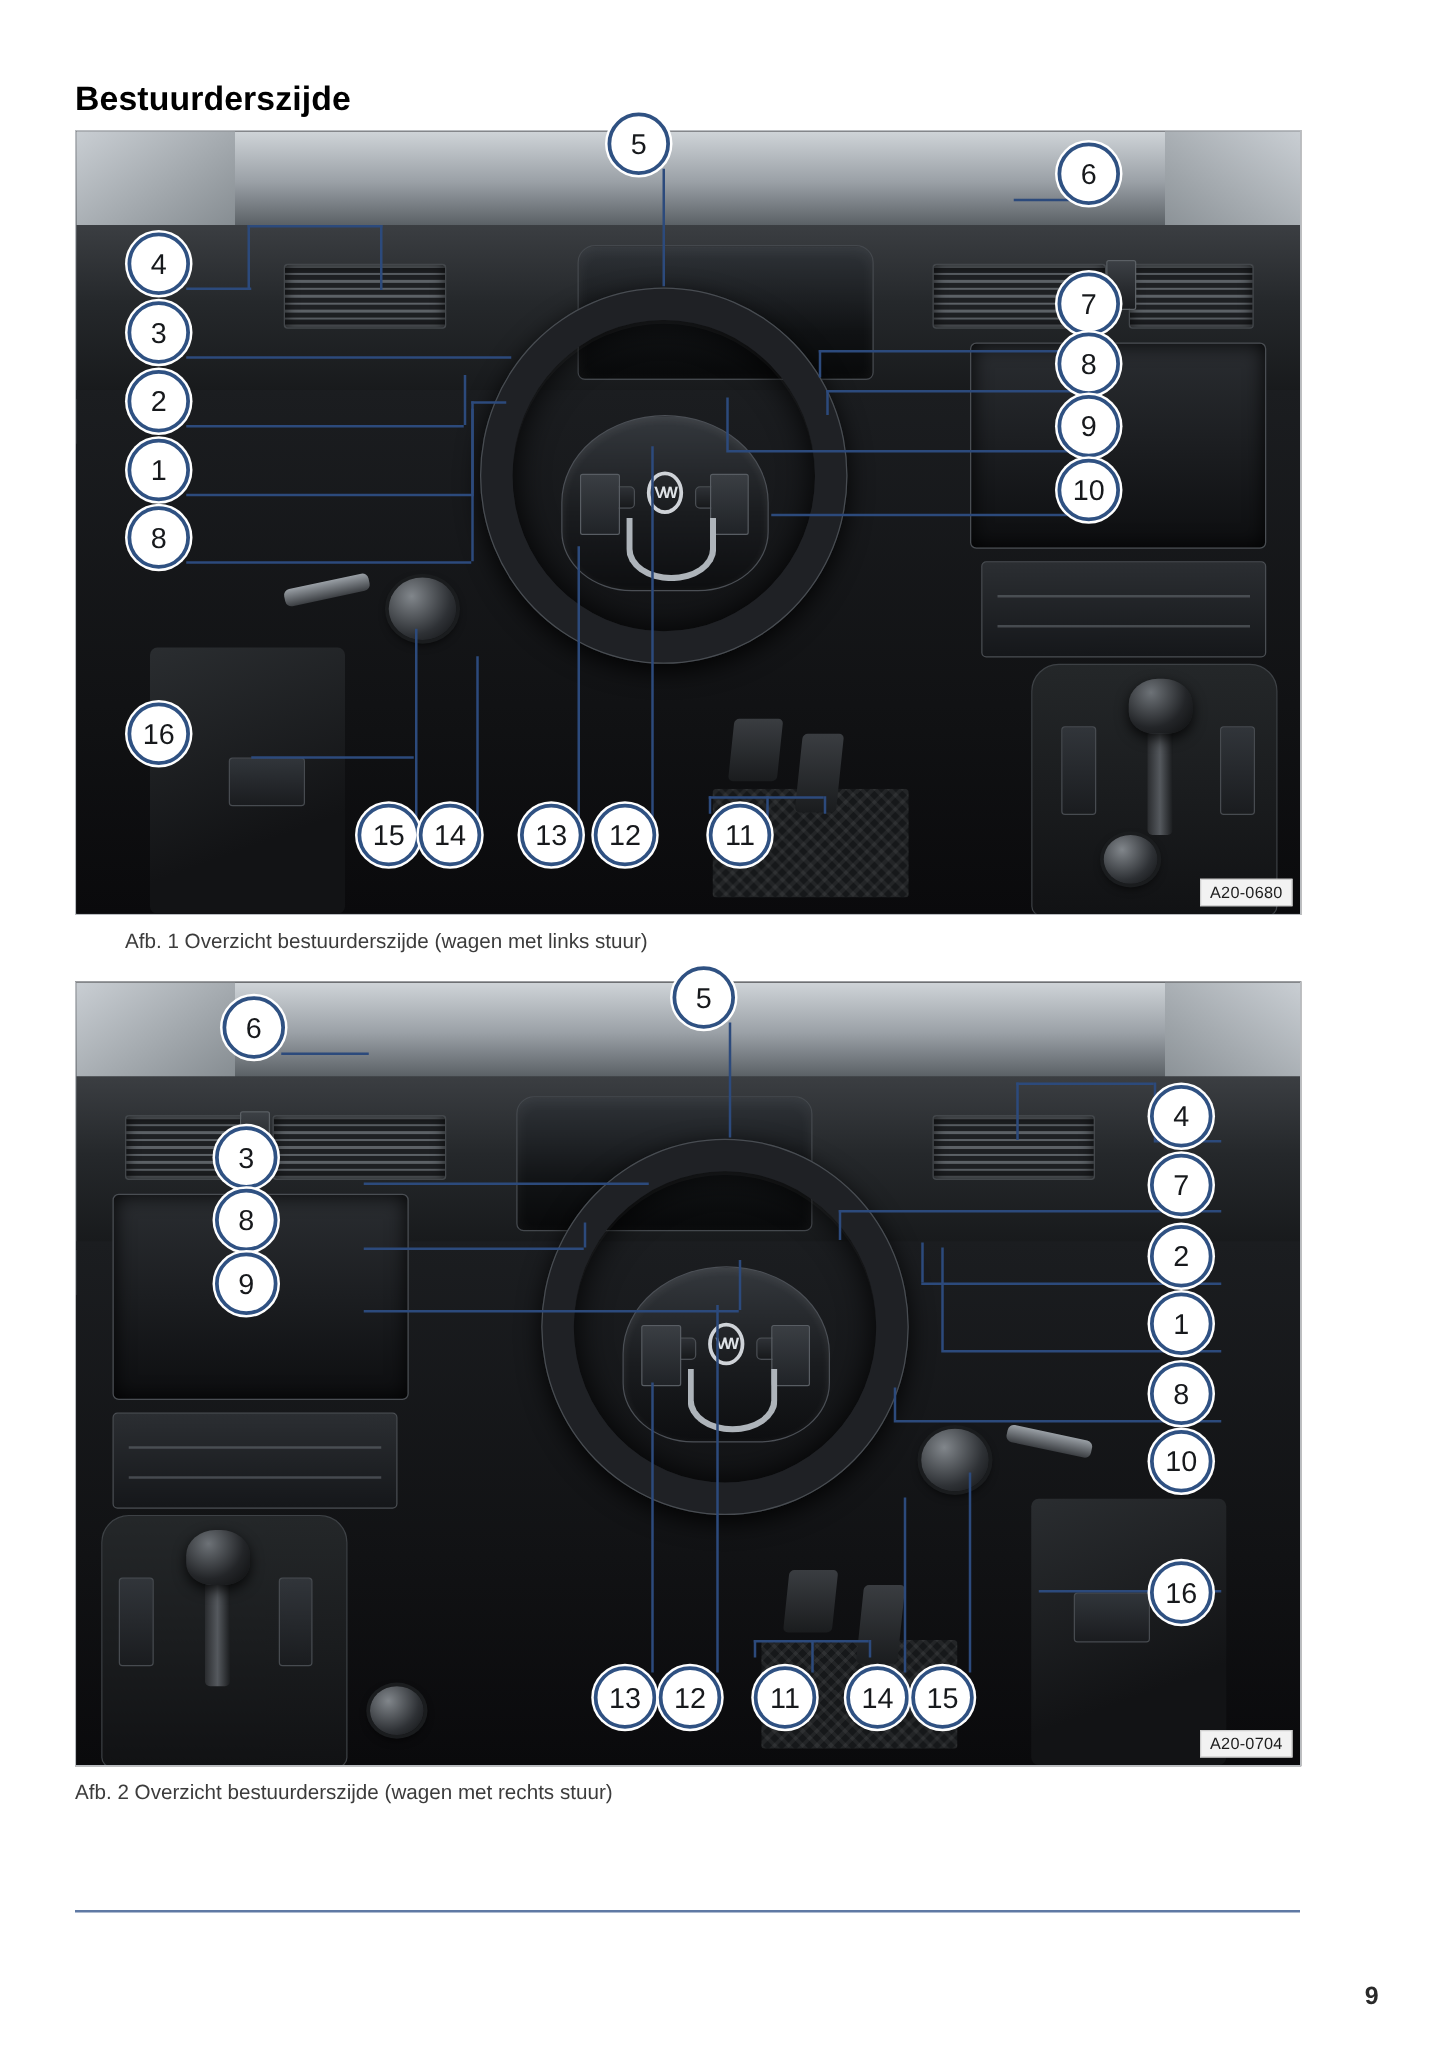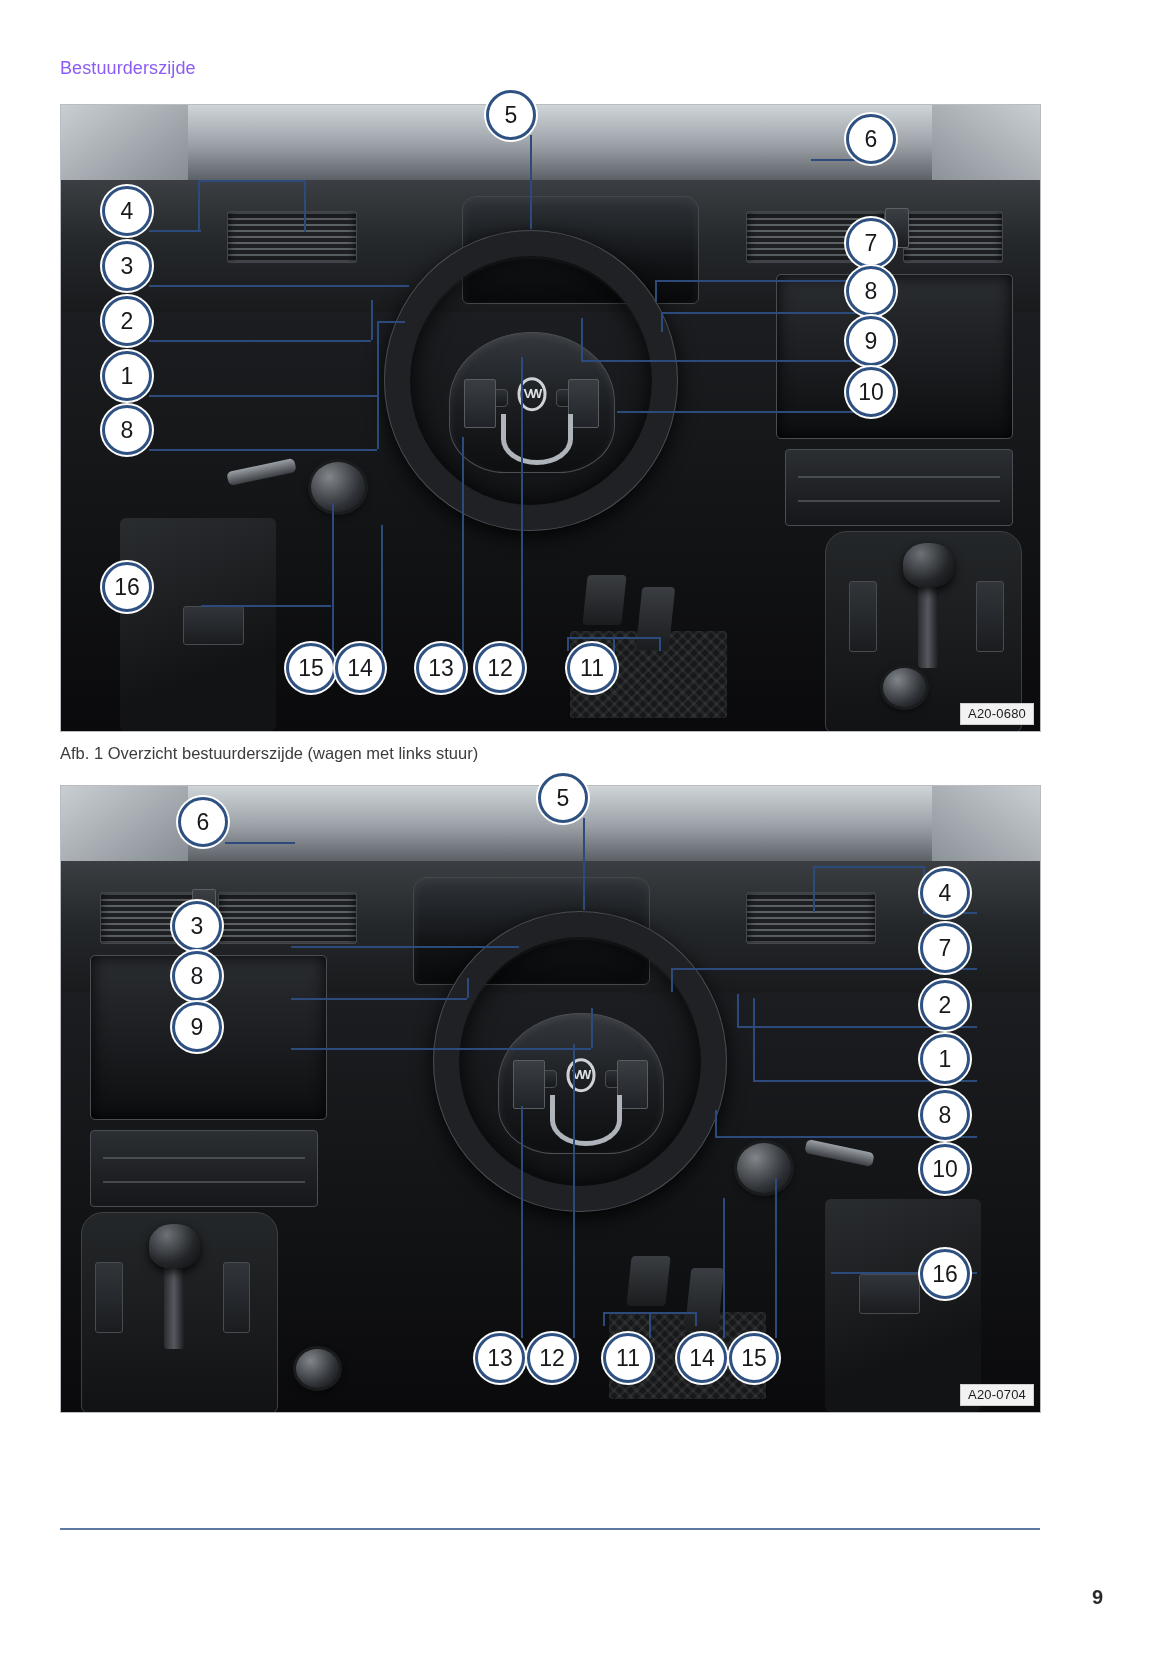--- a/index.html
+++ b/index.html
@@ -7,21 +7,21 @@
     width:1165px;height:1653px;
     background:#ffffff;
     font-family:"Liberation Sans", sans-serif;
     color:#231f20;
     overflow:hidden;
   }
   .page{position:relative;width:1165px;height:1653px;}
 
   .page-title{
     position:absolute;left:60px;top:46px;
-    font-size:18px;font-weight:400;letter-spacing:.1px;color:#8b5cf6;
+    font-size:27px;font-weight:700;letter-spacing:.1px;color:#000000;
   }
 
   
   .figure{position:absolute;}
   .fig-frame{
     position:absolute;inset:0;
     border:1px solid #b9bcc0;
     background:#0a0a0b;
     overflow:hidden;
   }
@@ -279,21 +279,21 @@
       <div class="lead lead-v" style="left:271px;top:398px;height:160px;"></div>
       <div class="lead lead-v" style="left:320px;top:420px;height:138px;"></div>
       <div class="lead lead-v" style="left:401px;top:332px;height:226px;"></div>
       <div class="lead lead-v" style="left:460px;top:252px;height:306px;"></div>
       <div class="lead lead-v" style="left:552px;top:532px;height:26px;"></div>
       <div class="lead lead-h" style="left:506px;top:532px;width:92px;"></div>
       <div class="lead lead-v" style="left:506px;top:532px;height:14px;"></div>
       <div class="lead lead-v" style="left:598px;top:532px;height:14px;"></div>
     </div>
 
-    <div class="fig-caption" style="top:640px;">Afb. 1 Overzicht bestuurderszijde (wagen met links stuur)</div>
+    <div class="fig-caption" style="top:640px;margin-left:40px;">Afb. 1 Overzicht bestuurderszijde (wagen met links stuur)</div>
   </div>
 
   <div class="figure" id="figure-2" style="left:60px;top:785px;width:981px;height:628px;">
     <div class="fig-frame">
       <div class="scene">
         <div class="sk windshield"></div>
         <div class="sk pillar-l"></div>
         <div class="sk pillar-r"></div>
         <div class="sk dashtop"></div>
         <div class="sk dashlower"></div>
@@ -377,20 +377,21 @@
       <div class="lead lead-v" style="left:460px;top:320px;height:232px;"></div>
       <div class="lead lead-v" style="left:512px;top:258px;height:294px;"></div>
       <div class="lead lead-v" style="left:588px;top:526px;height:26px;"></div>
       <div class="lead lead-h" style="left:542px;top:526px;width:92px;"></div>
       <div class="lead lead-v" style="left:542px;top:526px;height:14px;"></div>
       <div class="lead lead-v" style="left:634px;top:526px;height:14px;"></div>
       <div class="lead lead-v" style="left:662px;top:412px;height:140px;"></div>
       <div class="lead lead-v" style="left:714px;top:392px;height:160px;"></div>
     </div>
 
+    <div class="fig-caption" style="top:640px;">Afb. 2 Overzicht bestuurderszijde (wagen met rechts stuur)</div>
   </div>
 
   <div class="rule" style="top:1528px;"></div>
   <div class="pageno" style="top:1586px;">9</div>
 
   <div id="callout-layer">
       <div class="callout" style="left: 486px; top: 90px;">5</div>
       <div class="callout" style="left: 846px; top: 114px;">6</div>
       <div class="callout" style="left: 102px; top: 186px;">4</div>
       <div class="callout" style="left: 102px; top: 241px;">3</div>

